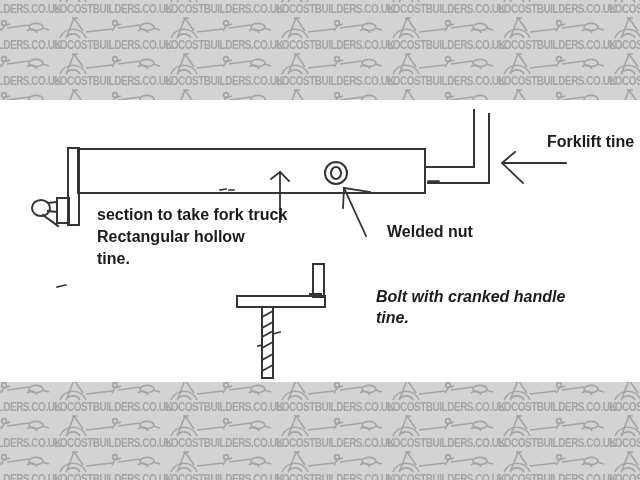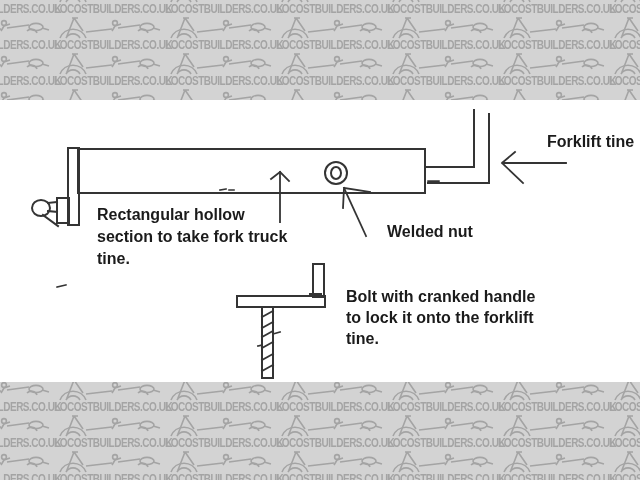--- a/index.html
+++ b/index.html
@@ -31,21 +31,21 @@
   }
   
   .art{position:absolute;left:0;top:0;}
   .label{
     position:absolute;color:var(--label);font-weight:bold;
     font-size:16px;line-height:21px;white-space:nowrap;
   }
   .lbl-forklift{left:539px;top:131px;margin-left:8px;}
   .lbl-rect{left:97px;top:204px;line-height:22px;}
   .lbl-weldednut{left:387px;top:221px;}
-  .lbl-bolt{left:346px;top:286px;}
+  .lbl-bolt{left:376px;top:286px;font-style:italic;}
 </style>
 </head>
 <body>
 
 <div class="stage">
 
   <div class="band band-top">
       <div class="wm-tile" style="left: -59px; top: -20px;">
         <svg width="111" height="23" viewBox="0 0 111 23" fill="none" stroke="#a4a4a4" stroke-width="1.6">
           <path d="M8,22 a14,14 0 0 1 26,0"></path>
@@ -740,26 +740,25 @@
         <path d="M258,346 L262,345"></path>
       </g>
     </g>
 
     <path d="M57,287 L66,285" stroke-width="1.5"></path>
   </svg>
 
   <div class="label lbl-forklift">Forklift tine</div>
 
   <div class="label lbl-rect">
+    <div>section to take fork truck</div>
     <div>Rectangular hollow</div>
-    <div>section to take fork truck</div>
     <div>tine.</div>
   </div>
 
   <div class="label lbl-weldednut">Welded nut</div>
 
   <div class="label lbl-bolt">
     <div>Bolt with cranked handle</div>
-    <div>to lock it onto the forklift</div>
     <div>tine.</div>
   </div>
 
 </div>
 
 </body></html>

